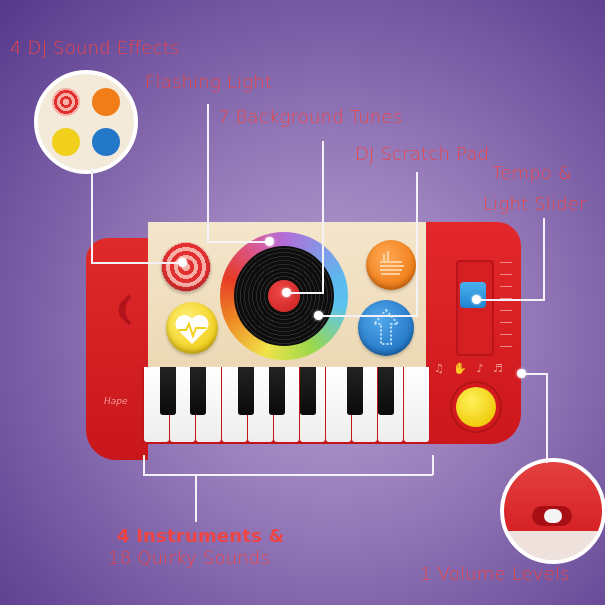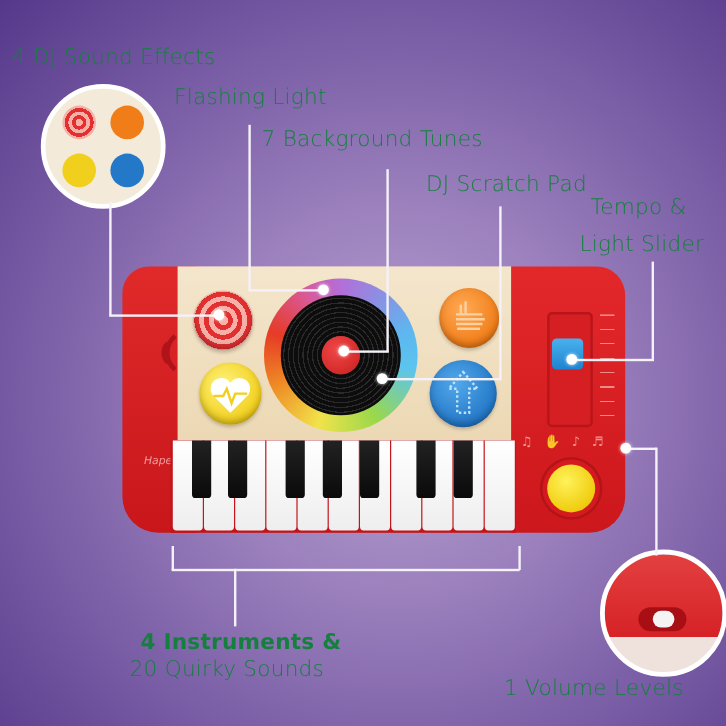--- a/index.html
+++ b/index.html
@@ -2,30 +2,30 @@
 <html><head>
 <meta charset="utf-8">
 <style>
   html, body { margin: 0; padding: 0; }
   body {
     width: 605px; height: 605px; overflow: hidden; position: relative;
     font-family: "DejaVu Sans", sans-serif;
     background: radial-gradient(ellipse at 55% 55%, #b8a3cf 0%, #9b80bd 35%, #7a5ea6 65%, #55388a 100%);
   }
   .label {
-    position: absolute; color: #15803d; font-size: 18px; font-weight: 300;
+    position: absolute; color: #ef4444; font-size: 18px; font-weight: 300;
     letter-spacing: 0.2px; white-space: nowrap; line-height: 1.15;
     font-family: "DejaVu Sans", sans-serif;
   }
   .line { position: absolute; background: #f5f1f8; }
   .dot { position: absolute; width: 9px; height: 9px; border-radius: 50%; background: #fff; box-shadow: 0 0 3px rgba(255,255,255,0.9); }
 
   
   .toy { position: absolute; left: 86px; top: 222px; width: 436px; height: 230px; }
-  .red-left { position: absolute; left: 0; top: 0; width: 62px; height: 222px; background: linear-gradient(180deg,#e02a2a,#c8161b); border-radius: 22px 0 0 30px; margin-left: 16px; }
+  .red-left { position: absolute; left: 0; top: 16px; width: 62px; height: 222px; background: linear-gradient(180deg,#e02a2a,#c8161b); border-radius: 22px 0 0 30px; }
   .red-right { position: absolute; left: 340px; top: 0; width: 95px; height: 222px; background: linear-gradient(180deg,#e3282a,#cc171c); border-radius: 0 24px 30px 0; }
   .wood { position: absolute; left: 62px; top: 0; width: 278px; height: 145px; background: linear-gradient(180deg,#f4e6cc,#ecd8b4); }
   .keys { position: absolute; left: 56px; top: 145px; width: 288px; height: 77px; background: #c21419; }
   .wkey { position: absolute; top: 0; width: 24.5px; height: 75px; background: linear-gradient(180deg,#ffffff,#eeeeee); border-radius: 0 0 3px 3px; }
   .bkey { position: absolute; top: 0; width: 16px; height: 48px; background: linear-gradient(180deg,#222,#0a0a0a); border-radius: 0 0 3px 3px; }
 
   .speaker { position: absolute; left: 14px; top: 52px; width: 40px; height: 40px; }
   .brand { position: absolute; left: 18px; top: 158px; color: #f29a9a; font-size: 9px; font-style: italic; }
 
   .btn { position: absolute; border-radius: 50%; box-shadow: inset 0 -3px 5px rgba(0,0,0,0.25), 0 2px 3px rgba(0,0,0,0.2); }
@@ -56,21 +56,21 @@
 </head>
 <body>
 
 <div class="label" style="left:10px;top:38px;">4 DJ Sound Effects</div>
 <div class="label" style="left:145px;top:72px;">Flashing Light</div>
 <div class="label" style="left:218px;top:107px;">7 Background Tunes</div>
 <div class="label" style="left:335px;top:144px;margin-left:20px;">DJ Scratch Pad</div>
 <div class="label" style="left:492px;top:163px;">Tempo &amp;</div>
 <div class="label" style="left:483px;top:194px;">Light Slider</div>
 <div class="label" style="left:117px;top:526px;font-weight:bold;">4 Instruments &amp;</div>
-<div class="label" style="left:108px;top:548px;">20 Quirky Sounds</div>
+<div class="label" style="left:108px;top:548px;">18 Quirky Sounds</div>
 <div class="label" style="left:420px;top:564px;">1 Volume Levels</div>
 
 <div class="toy">
   <div class="red-left">
     <svg class="speaker" viewBox="0 0 40 40">
       <path d="M30 6 A18 18 0 0 0 30 34" stroke="#b0141a" stroke-width="4" fill="none"></path>
       <path d="M24 12 A11 11 0 0 0 24 28" stroke="#b0141a" stroke-width="4" fill="none"></path>
     </svg>
     <span class="brand">Hape</span>
   </div>

